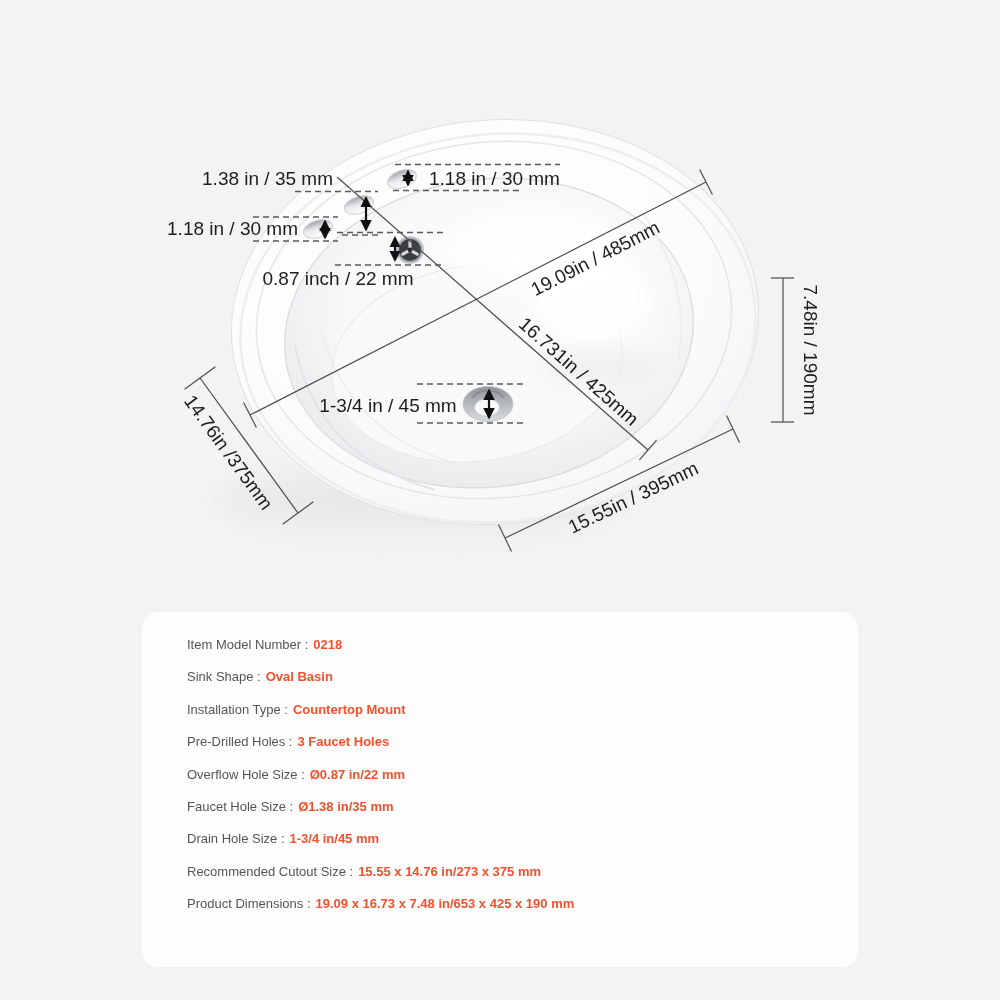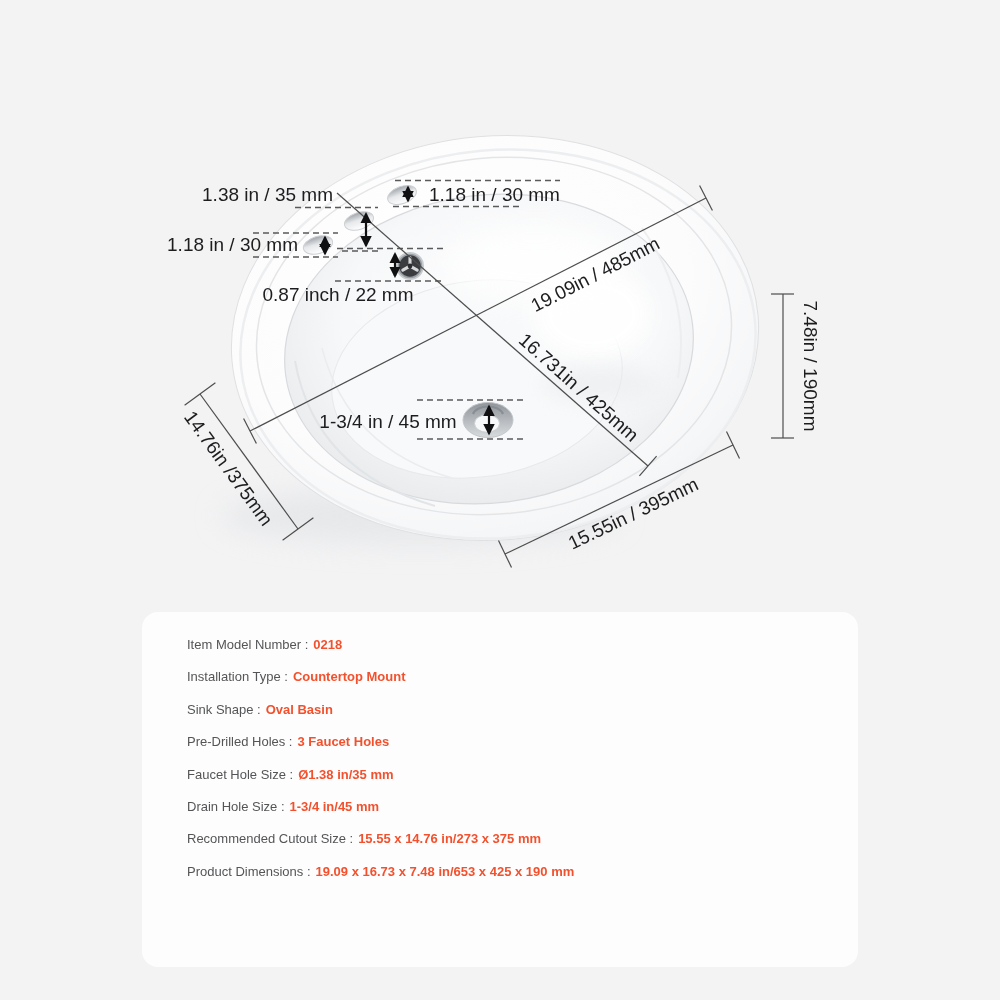--- a/index.html
+++ b/index.html
@@ -4,21 +4,21 @@
 <style>
   html,body{margin:0;padding:0;}
   body{
     width:1000px;height:1000px;
     background:#f3f3f4;
     font-family:"Liberation Sans", sans-serif;
     position:relative;
     overflow:hidden;
   }
   .stage{position:absolute;inset:0;}
-  .diagram-wrap{position:absolute;left:0;top:16px;width:1000px;height:610px;}
+  .diagram-wrap{position:absolute;left:0;top:0;width:1000px;height:610px;}
   svg text{
     font-family:"Liberation Sans", sans-serif;
     font-size:19px;
     fill:#1d1d1f;
   }
   .spec-card{
     position:absolute;
     left:142px;top:612px;
     width:716px;height:355px;
     background:#fdfdfd;
@@ -170,22 +170,23 @@
       <text transform="translate(595 258) rotate(-27.2)" dy="7" text-anchor="middle">19.09in / 485mm</text>
       <text transform="translate(579 371) rotate(41.5)" dy="7" text-anchor="middle">16.731in / 425mm</text>
       <text transform="translate(229 452) rotate(54)" dy="7" text-anchor="middle">14.76in /375mm</text>
       <text transform="translate(633 497) rotate(-25.6)" dy="7" text-anchor="middle">15.55in / 395mm</text>
       <text transform="translate(811 350) rotate(90)" dy="7" text-anchor="middle">7.48in / 190mm</text>
     </svg>
   </div>
 
   <div class="spec-card">
     <div class="spec-row"><span class="spec-label">Item Model Number :</span><span class="spec-value">0218</span></div>
+    <div class="spec-row"><span class="spec-label">Sink Shape :</span><span class="spec-value">Oval Basin</span></div>
     <div class="spec-row"><span class="spec-label">Installation Type :</span><span class="spec-value">Countertop Mount</span></div>
-    <div class="spec-row"><span class="spec-label">Sink Shape :</span><span class="spec-value">Oval Basin</span></div>
     <div class="spec-row"><span class="spec-label">Pre-Drilled Holes :</span><span class="spec-value">3 Faucet Holes</span></div>
+    <div class="spec-row"><span class="spec-label">Overflow Hole Size :</span><span class="spec-value">Ø0.87 in/22 mm</span></div>
     <div class="spec-row"><span class="spec-label">Faucet Hole Size :</span><span class="spec-value">Ø1.38 in/35 mm</span></div>
     <div class="spec-row"><span class="spec-label">Drain Hole Size :</span><span class="spec-value">1-3/4 in/45 mm</span></div>
     <div class="spec-row"><span class="spec-label">Recommended Cutout Size :</span><span class="spec-value">15.55 x 14.76 in/273 x 375 mm</span></div>
     <div class="spec-row"><span class="spec-label">Product Dimensions :</span><span class="spec-value">19.09 x 16.73 x 7.48 in/653 x 425 x 190 mm</span></div>
   </div>
 
 </div>
 
 </body></html>

